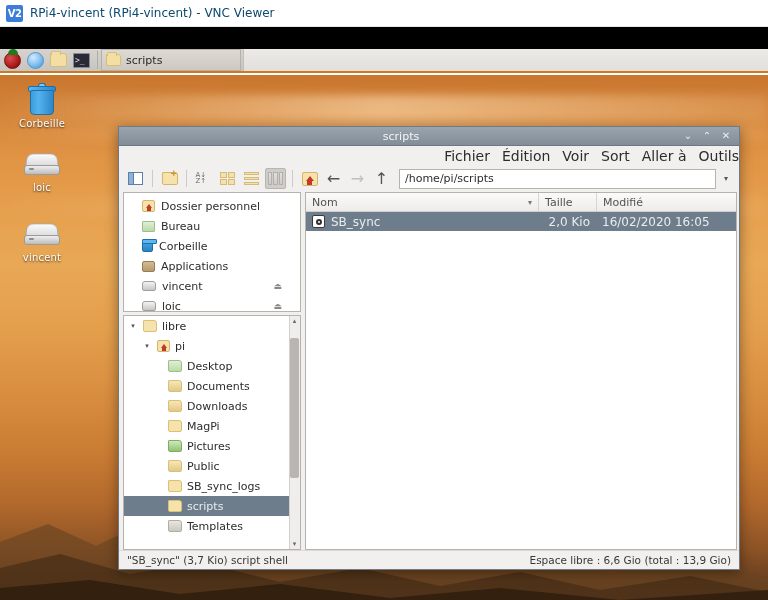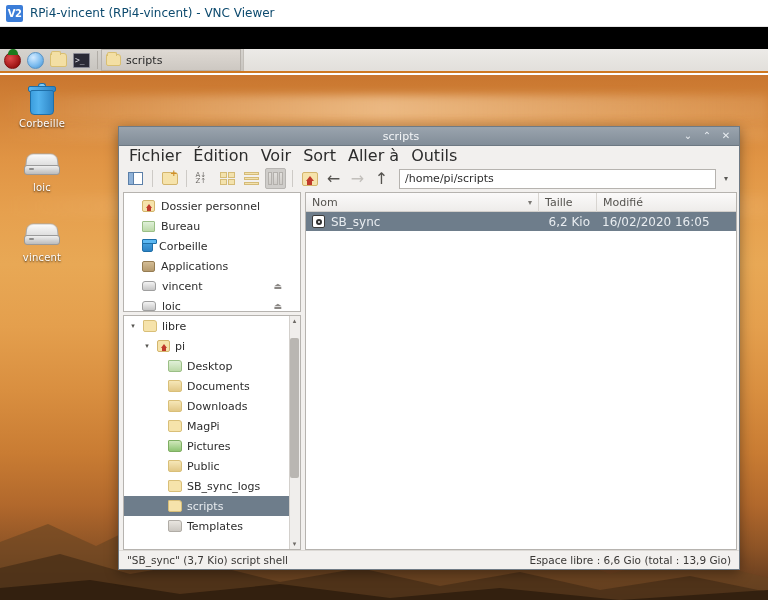--- a/index.html
+++ b/index.html
@@ -174,22 +174,23 @@
     border-bottom: 1px solid #6d7882;
   }
   .fm-title {
     flex: 1; text-align: center; font-size: 11px; color: #f4f6f8;
   }
   .fm-btns { display: flex; align-items: center; gap: 9px; padding-right: 8px; }
   .fm-btn { font-size: 10px; color: #e9edf1; width: 10px; text-align: center; cursor: default; line-height: 10px; }
 
   .fm-menubar {
     height: 19px; display: flex; align-items: center; gap: 12px;
-    padding-left: 10px; font-size: 16px; color: #2c2c2c;
+    padding-left: 10px; font-size: 14px; color: #2c2c2c;
     background: #f2f0ee;
+    justify-content: flex-end;
   }
   .fm-menubar span { cursor: default; }
 
   .fm-toolbar {
     height: 27px; display: flex; align-items: center; gap: 3px;
     padding: 0 6px; background: #f2f0ee;
   }
   .tbtn {
     width: 21px; height: 21px; display: flex; align-items: center; justify-content: center;
     border-radius: 2px; cursor: default;
@@ -566,21 +567,21 @@
           <div class="col col-size">Taille</div>
           <div class="col col-mod">Modifié</div>
         </div>
         <div class="file-row selected">
           <div class="file-name">
             <span class="script-ico">
                 <i></i>
               </span>
             <span>SB_sync</span>
           </div>
-          <div class="file-size">6,2 Kio</div>
+          <div class="file-size">2,0 Kio</div>
           <div class="file-mod">16/02/2020 16:05</div>
         </div>
       </div>
     </div>
 
     <div class="fm-status">
       <span>"SB_sync" (3,7 Kio) script shell</span>
       <span class="right">Espace libre : 6,6 Gio (total : 13,9 Gio)</span>
     </div>
   </div>

